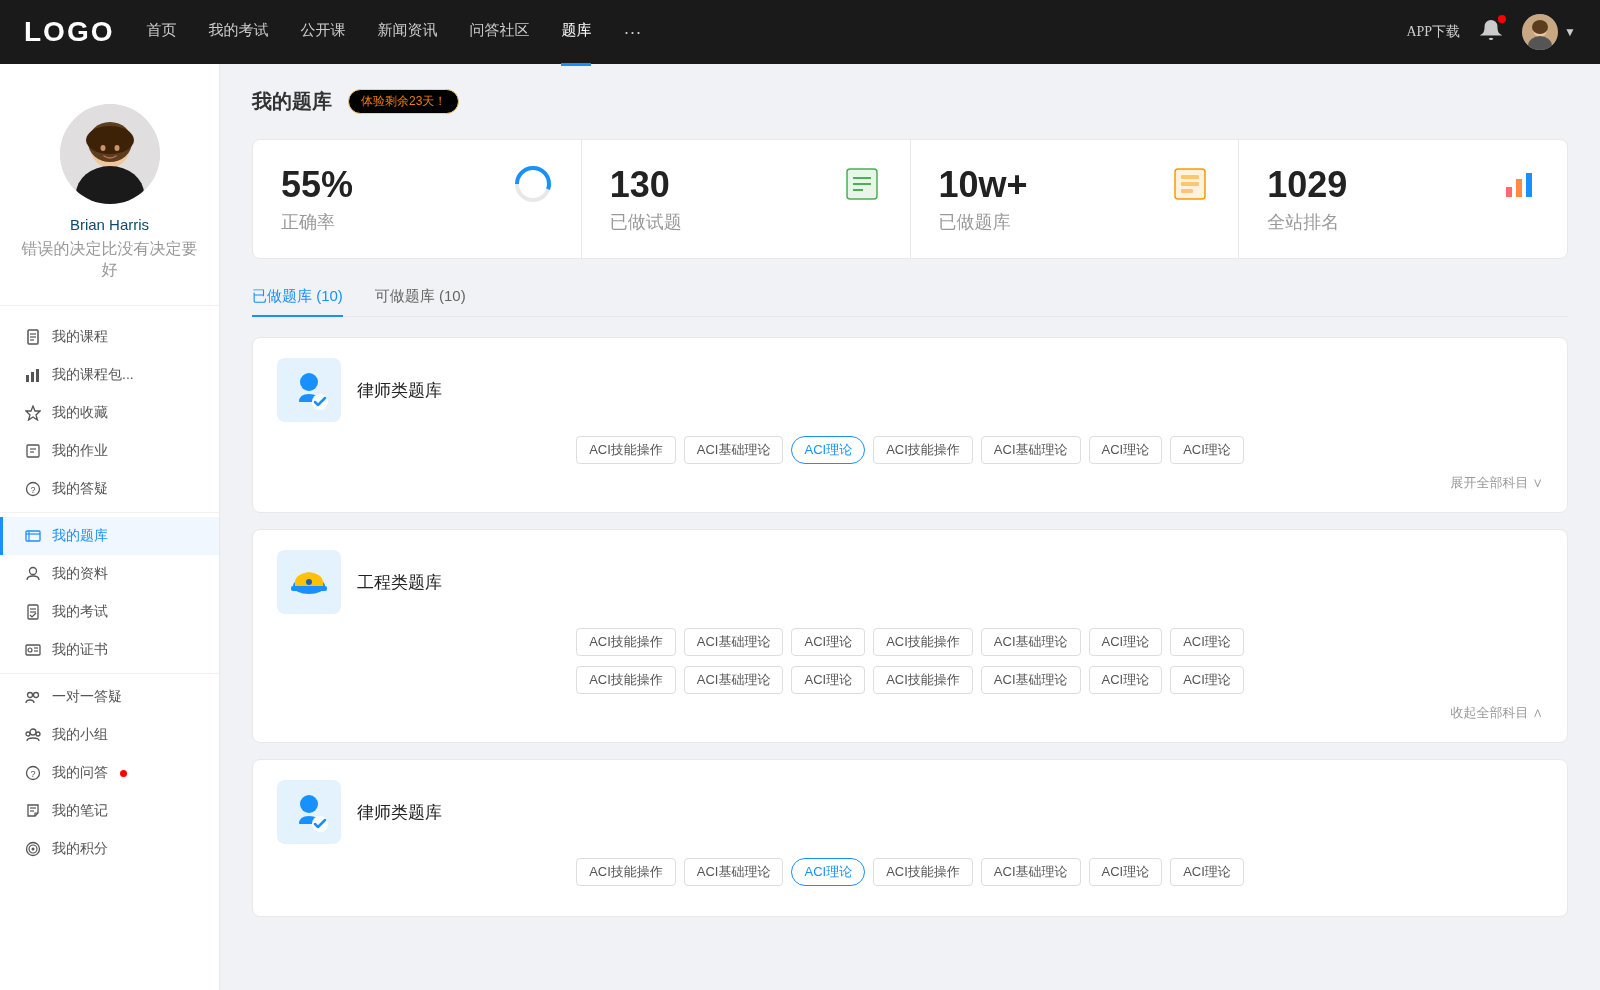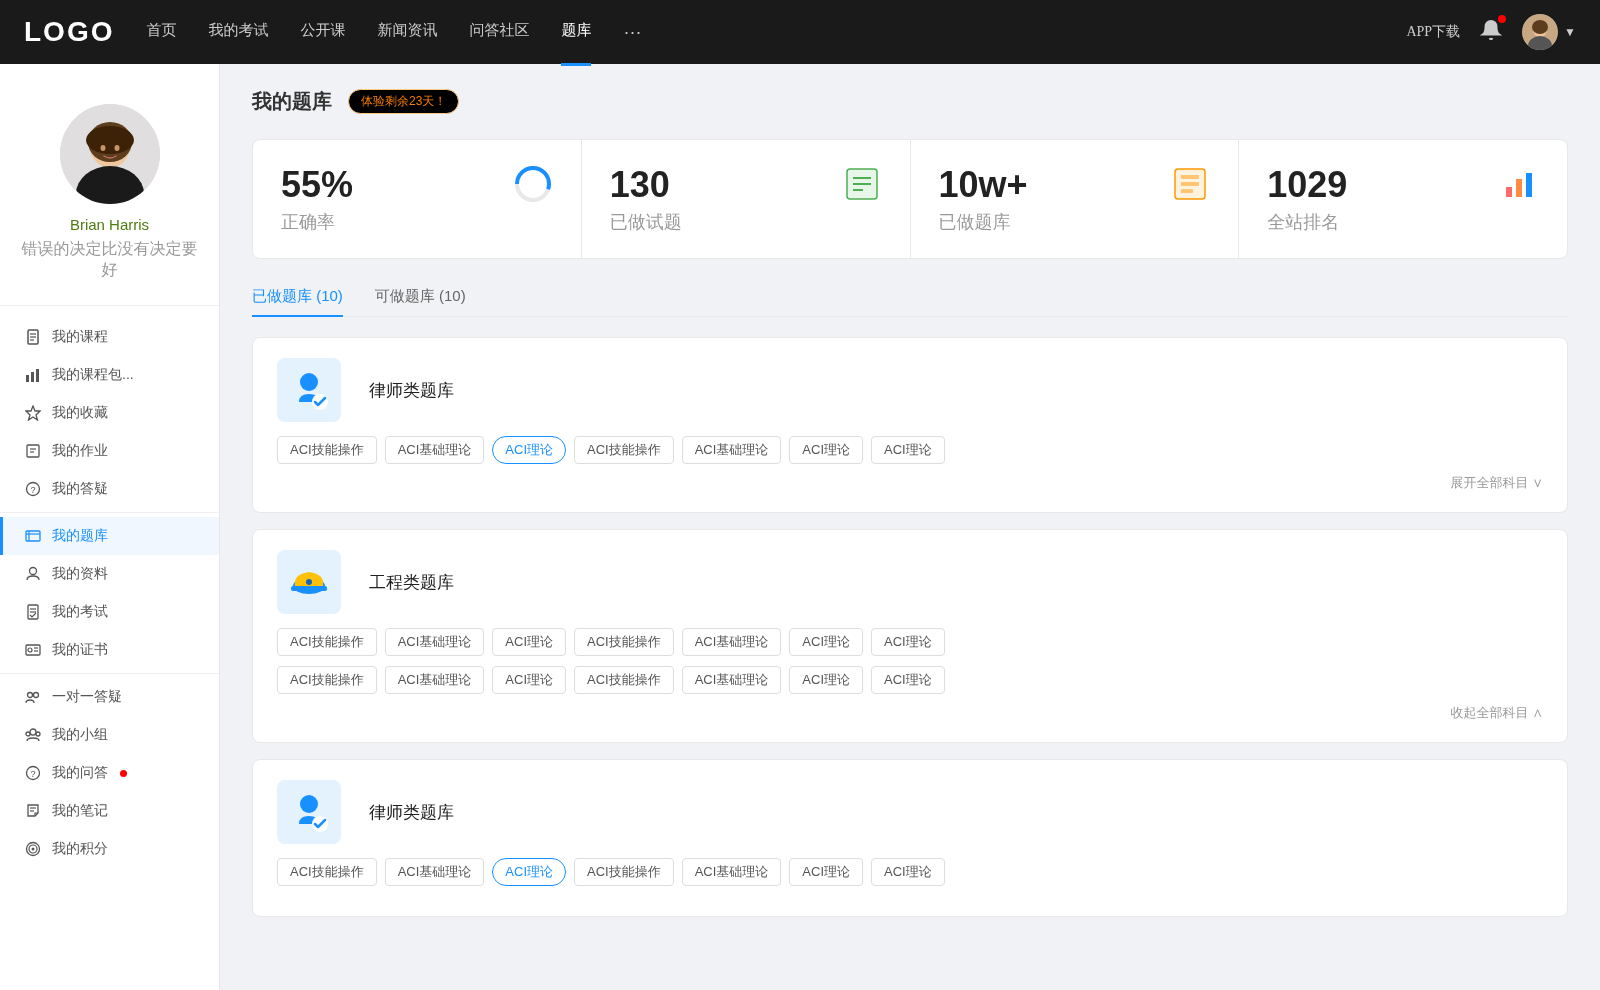--- a/index.html
+++ b/index.html
@@ -115,21 +115,21 @@
       border-radius: 50%;
       background: #e0dede;
       overflow: hidden;
       margin-bottom: 12px;
       display: flex; align-items: center; justify-content: center;
     }
     .profile-avatar svg { width: 100px; height: 100px; }
     .profile-name {
       font-size: 15px;
       font-weight: 500;
-      color: #4d7c0f;
+      color: #0c4a6e;
       margin-bottom: 6px;
     }
     .profile-motto {
       font-size: 16px;
       color: #999;
       text-align: center;
     }
     .sidebar-menu {
       padding: 12px 0;
     }
@@ -244,26 +244,27 @@
       gap: 16px;
       margin-bottom: 14px;
     }
     .bank-icon {
       width: 64px; height: 64px;
       background: #e3f2fd;
       border-radius: 8px;
       display: flex; align-items: center; justify-content: center;
       flex-shrink: 0;
     }
-    .bank-title { font-size: 17px; font-weight: 500; color: #222; margin-left: 12px; }
+    .bank-title { font-size: 17px; font-weight: 500; color: #222; }
     .tags-row {
       display: flex;
       flex-wrap: wrap;
       gap: 8px;
       margin-bottom: 10px;
+      justify-content: center;
     }
     .tag {
       border: 1px solid #ddd;
       border-radius: 4px;
       padding: 4px 12px;
       font-size: 13px;
       color: #555;
       cursor: pointer;
     }
     .tag.active-tag {

